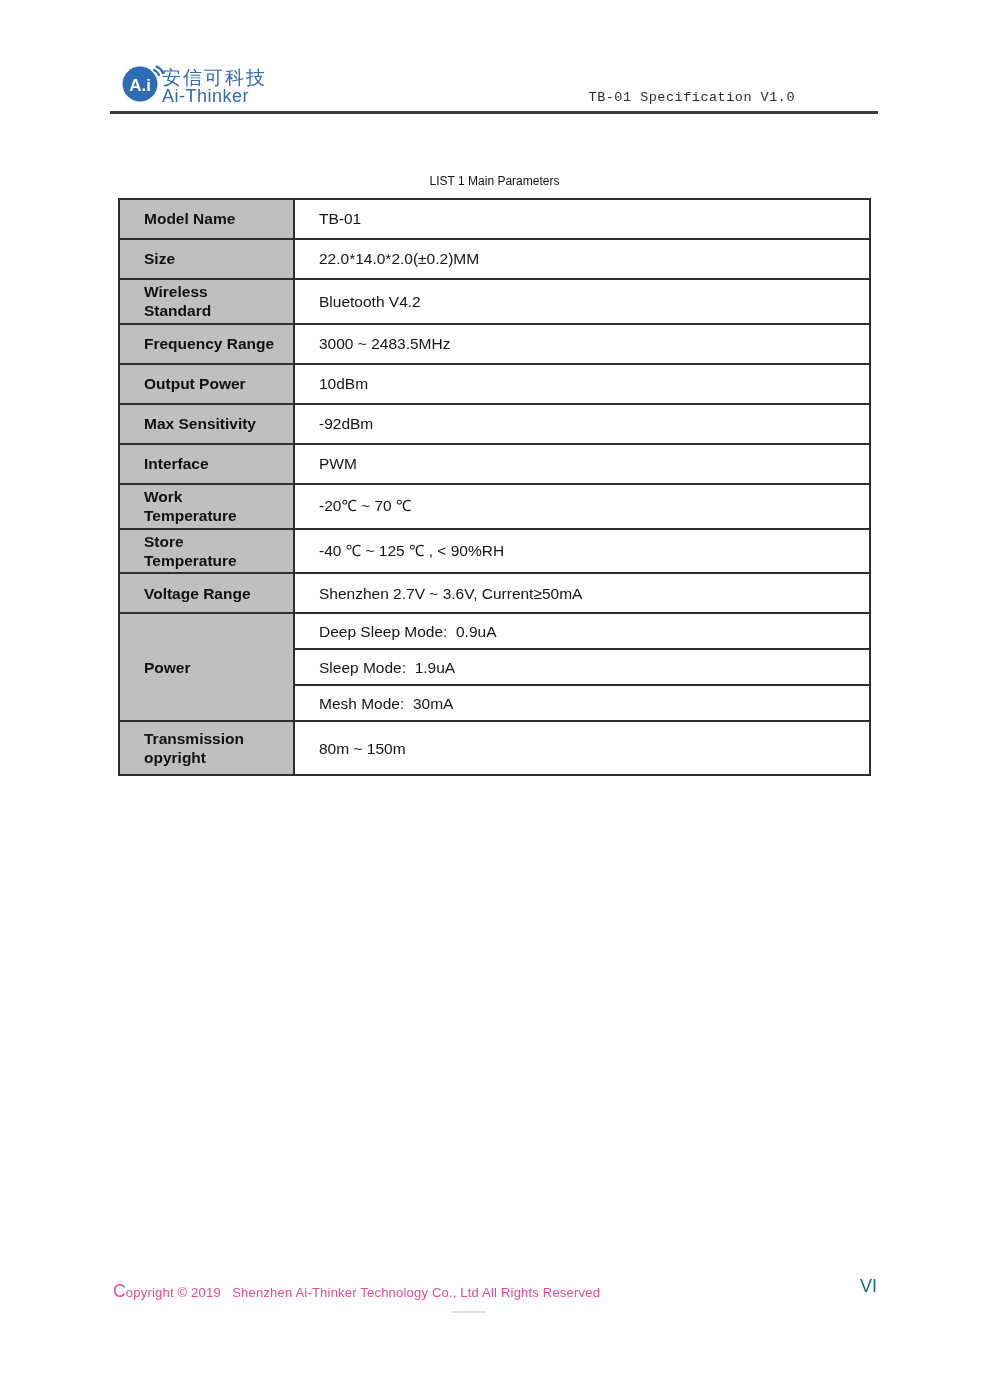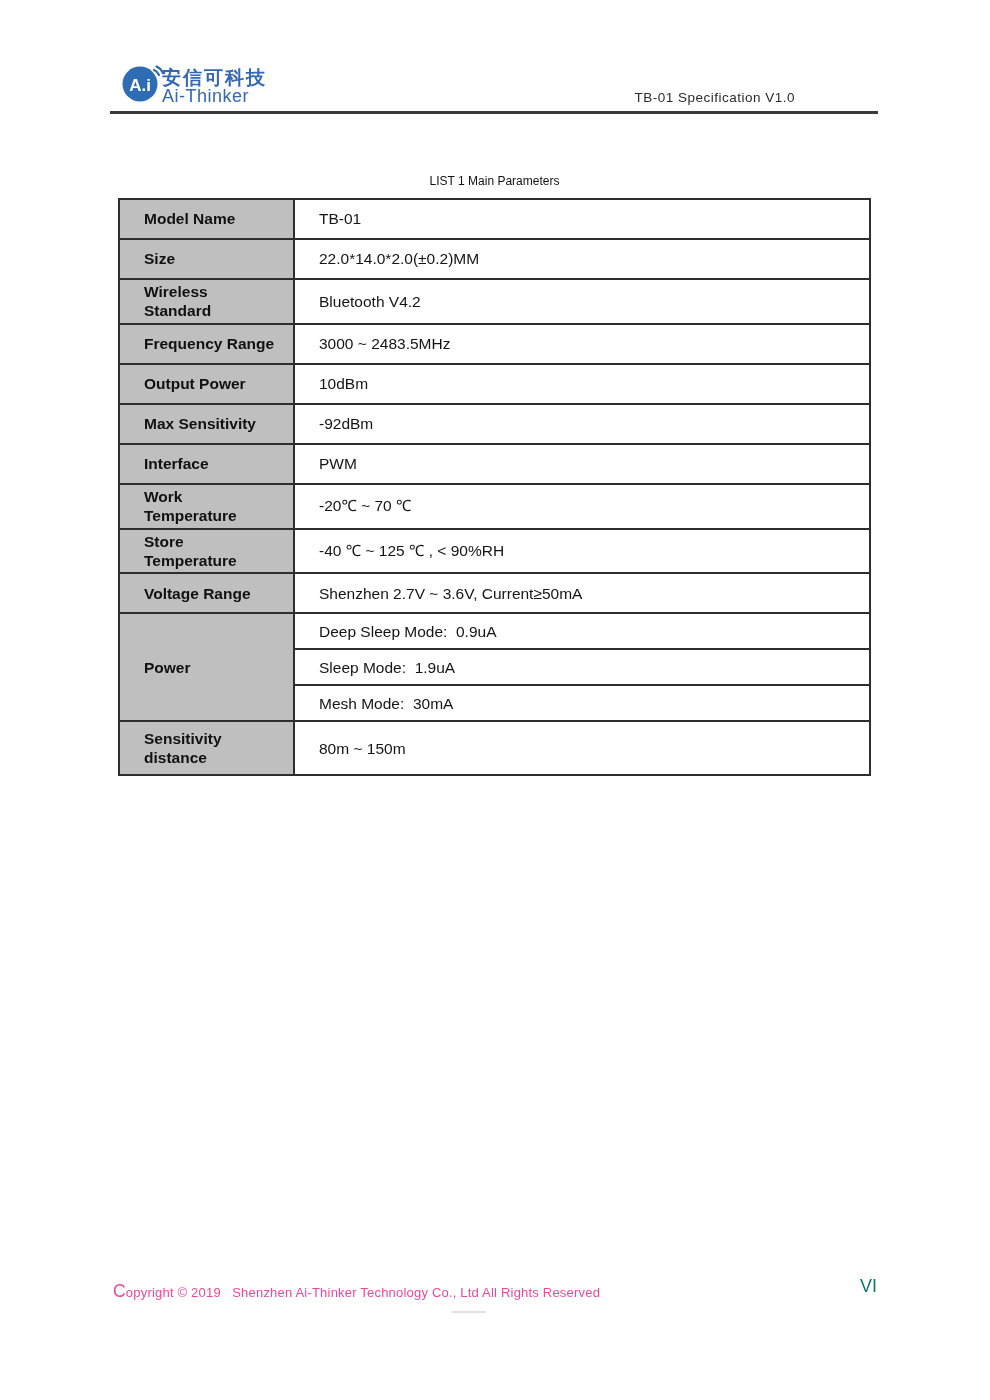--- a/index.html
+++ b/index.html
@@ -26,40 +26,40 @@
   .logo-mark {
     position: absolute;
     left: 121px;
     top: 60px;
   }
   .brand-cn {
     position: absolute;
     left: 162px;
     top: 68px;
     font-size: 19px;
-    font-weight: 700;
+    font-weight: 400;
     letter-spacing: 2px;
     color: #3468b0;
     line-height: 1;
   }
   .brand-en {
     position: absolute;
     left: 162px;
     top: 87px;
     font-size: 18px;
     font-weight: 500;
     letter-spacing: 0.5px;
     color: #3468b0;
     line-height: 1;
   }
   .doc-title {
     position: absolute;
     right: 112px;
     top: 91px;
-    font-family: Liberation Sans, sans-serif;
+    font-family: Liberation Mono, monospace;
     font-size: 13.5px;
     letter-spacing: 0.5px;
     color: #2b2b2b;
     line-height: 1;
   }
 
   
   .table-title {
     position: absolute;
     left: 118px;
@@ -201,21 +201,21 @@
         <td class="label-cell" rowspan="3">Power</td>
         <td class="value-cell">Deep Sleep Mode:&nbsp; 0.9uA</td>
       </tr>
       <tr class="h36">
         <td class="value-cell">Sleep Mode:&nbsp; 1.9uA</td>
       </tr>
       <tr class="h36">
         <td class="value-cell">Mesh Mode:&nbsp; 30mA</td>
       </tr>
       <tr class="h54">
-        <td class="label-cell narrow">Sensitivity distance</td>
+        <td class="label-cell narrow">Transmission opyright</td>
         <td class="value-cell">80m ~ 150m</td>
       </tr>
     </tbody>
   </table>
 
   <div class="footer-copyright"><span class="initial">C</span><span>opyright © 2019&nbsp;&nbsp; Shenzhen Ai-Thinker Technology Co., Ltd All Rights Reserved</span></div>
   <div class="footer-dash"></div>
   <div class="page-number">VI</div>
 
 </div>

